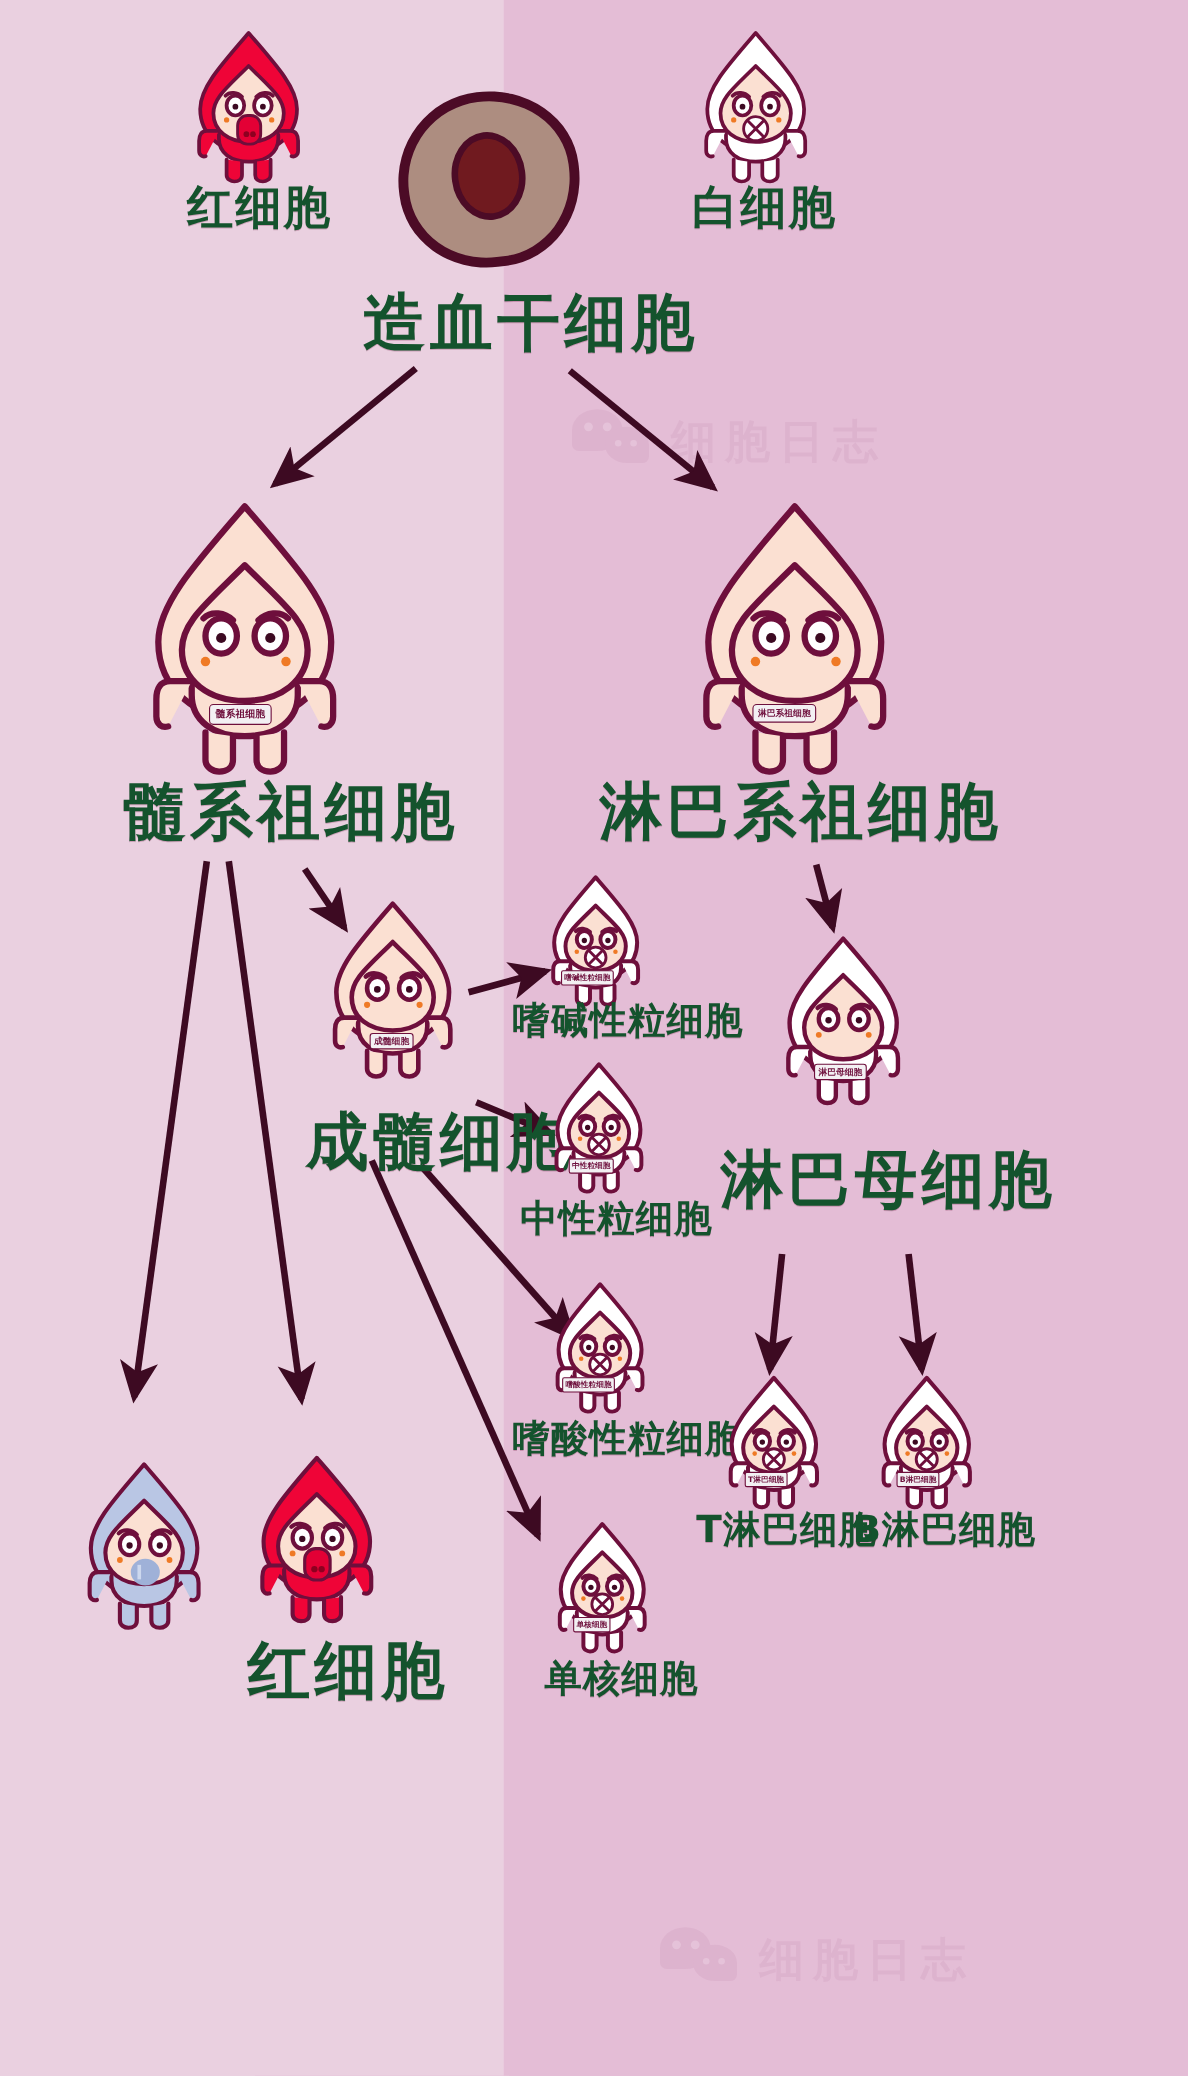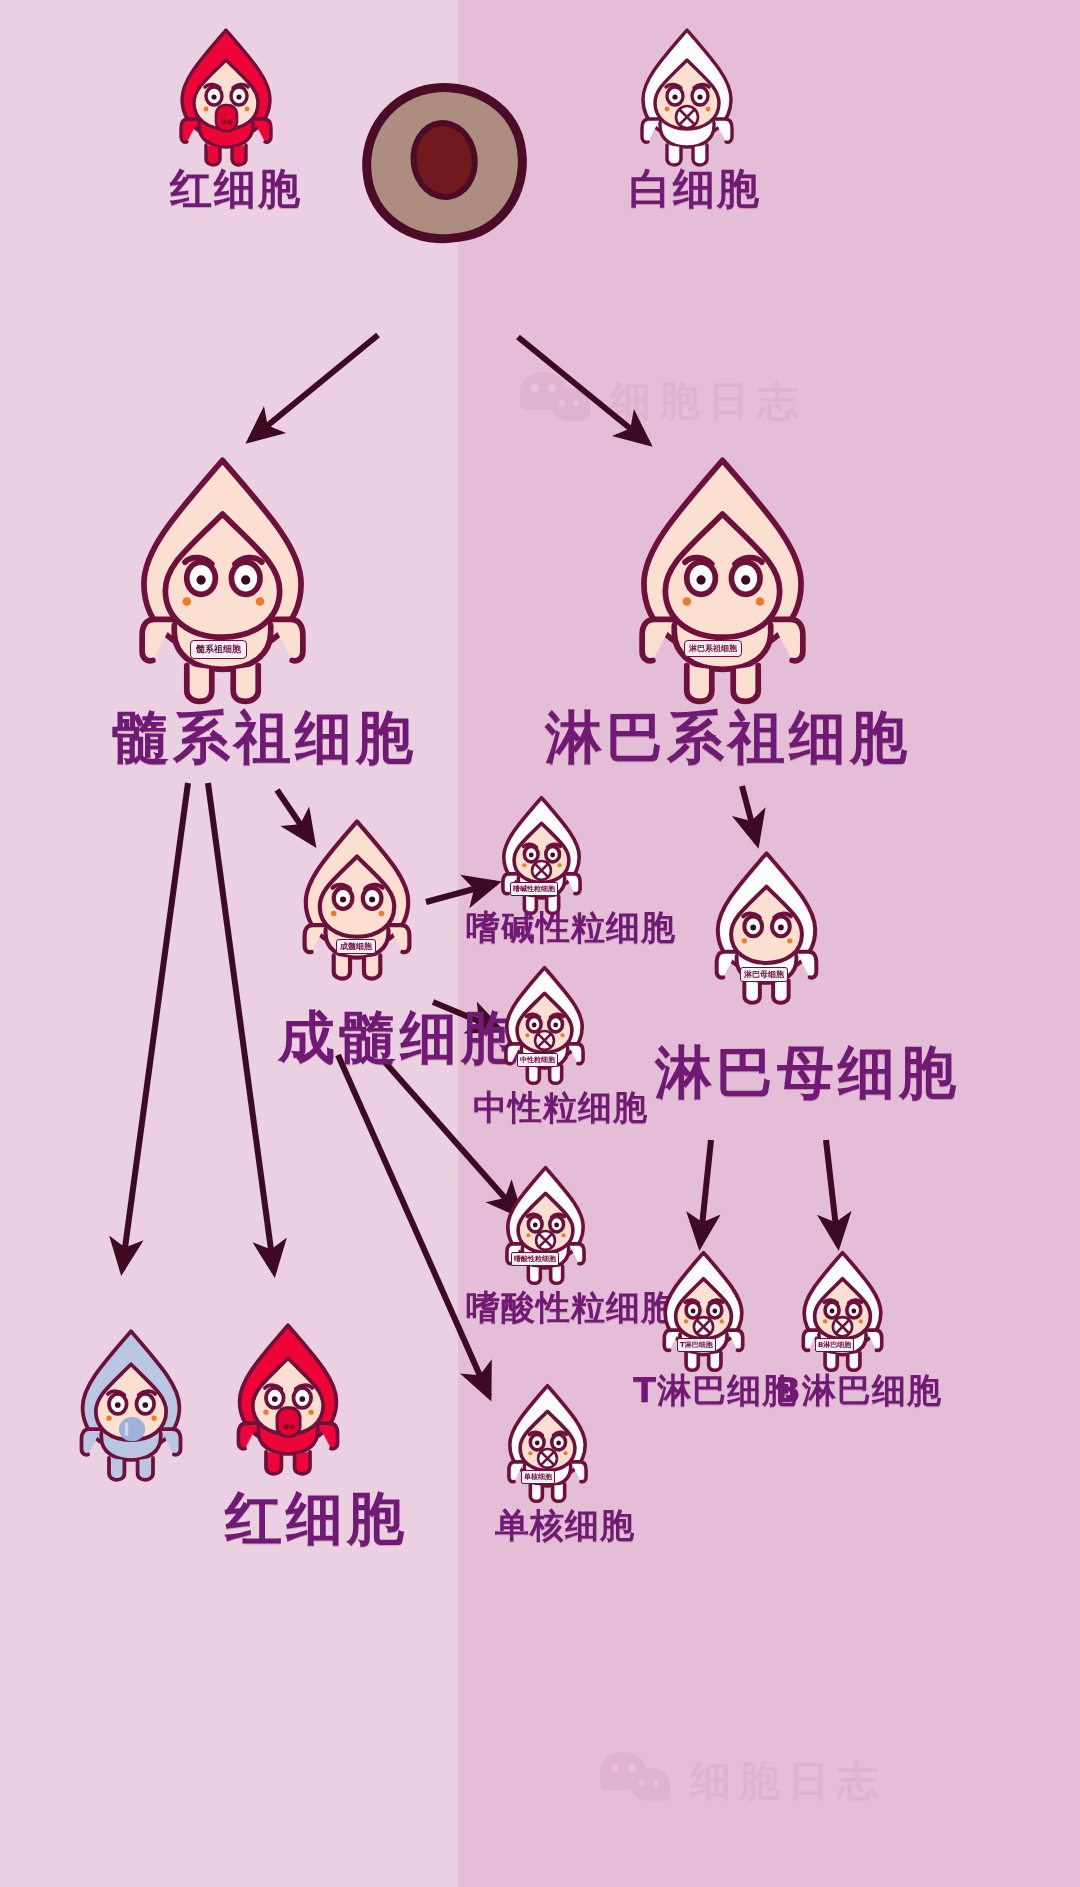--- a/index.html
+++ b/index.html
@@ -17,21 +17,21 @@
   
   .watermark{position:absolute;display:flex;align-items:center;gap:14px;opacity:.30;pointer-events:none;}
   .wm-logo{width:76px;height:62px;position:relative;}
   .wm-b1,.wm-b2{position:absolute;background:#cf9dbd;border-radius:50% 50% 50% 6px;}
   .wm-b1{width:46px;height:38px;left:0;top:2px;}
   .wm-b2{width:40px;height:33px;left:30px;top:18px;border-radius:50% 50% 6px 50%;}
   .wm-e{position:absolute;background:#e9cfe0;border-radius:50%;width:8px;height:8px;}
   .wm-text{font-size:41px;letter-spacing:8px;color:#cf9dbd;font-weight:bold;}
 
   
-  .lab{position:absolute;color:#701a75;font-weight:bold;white-space:nowrap;
+  .lab{position:absolute;color:#14532d;font-weight:bold;white-space:nowrap;
        text-shadow:0 1px 0 rgba(110,15,60,.25);}
   .lab-xl{font-size:57px;letter-spacing:4px;}
   .lab-lg{font-size:42px;letter-spacing:2px;}
   .lab-md{font-size:34px;letter-spacing:1px;}
 
   
   #arrows{position:absolute;left:0;top:0;width:1080px;height:1887px;}
 
   
   .stemcell{position:absolute;}
@@ -158,20 +158,21 @@
         <path d="M53 83 L67 97 M67 83 L53 97" stroke-width="2.6"></path>
       </g>
       <circle cx="48" cy="70" r="2.6" fill="#3d0a22"></circle>
       <circle cx="73" cy="70" r="2.6" fill="#3d0a22"></circle>
       <circle cx="40" cy="82" r="2.4" fill="#ef7a25"></circle>
       <circle cx="81" cy="82" r="2.4" fill="#ef7a25"></circle>
     </svg>
   </div>
   <div class="lab lab-lg" style="left:629px;top:161px;">白细胞</div>
 
+  <div class="lab lab-xl" style="left:330px;top:256px;">造血干细胞</div>
 
   <div class="chibi" style="left:115px;top:455px;width:215px;height:250px;">
     <svg viewBox="0 0 120 140">
       <g stroke="#6e0f3c" stroke-width="3.2" stroke-linejoin="round" stroke-linecap="round">
         <path d="M60 3 C86 33 104 53 104 72 C104 96 84 112 60 112 C36 112 16 96 16 72 C16 53 34 33 60 3Z" fill="#fbe0d2"></path>
         <path d="M60 120 C44 120 33 112 33 99 L33 82 C33 73 41 68 60 68 C79 68 87 73 87 82 L87 99 C87 112 76 120 60 120Z" fill="#fbe0d2"></path>
         <path d="M33 92 L22 92 C17 92 15 96 15 101 L15 110 C15 114 18 116 21 115" fill="#fbe0d2"></path>
         <path d="M87 92 L98 92 C103 92 105 96 105 101 L105 110 C105 114 102 116 99 115" fill="#fbe0d2"></path>
         <path d="M40 118 L40 132 C40 136 44 138 47 138 C51 138 54 136 54 132 L54 120" fill="#fbe0d2"></path>
         <path d="M66 120 L66 132 C66 136 69 138 73 138 C76 138 80 136 80 132 L80 118" fill="#fbe0d2"></path>

